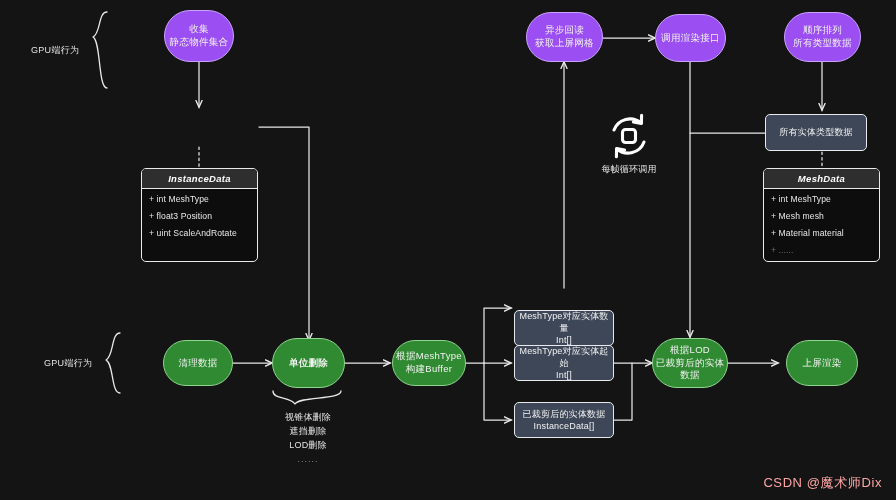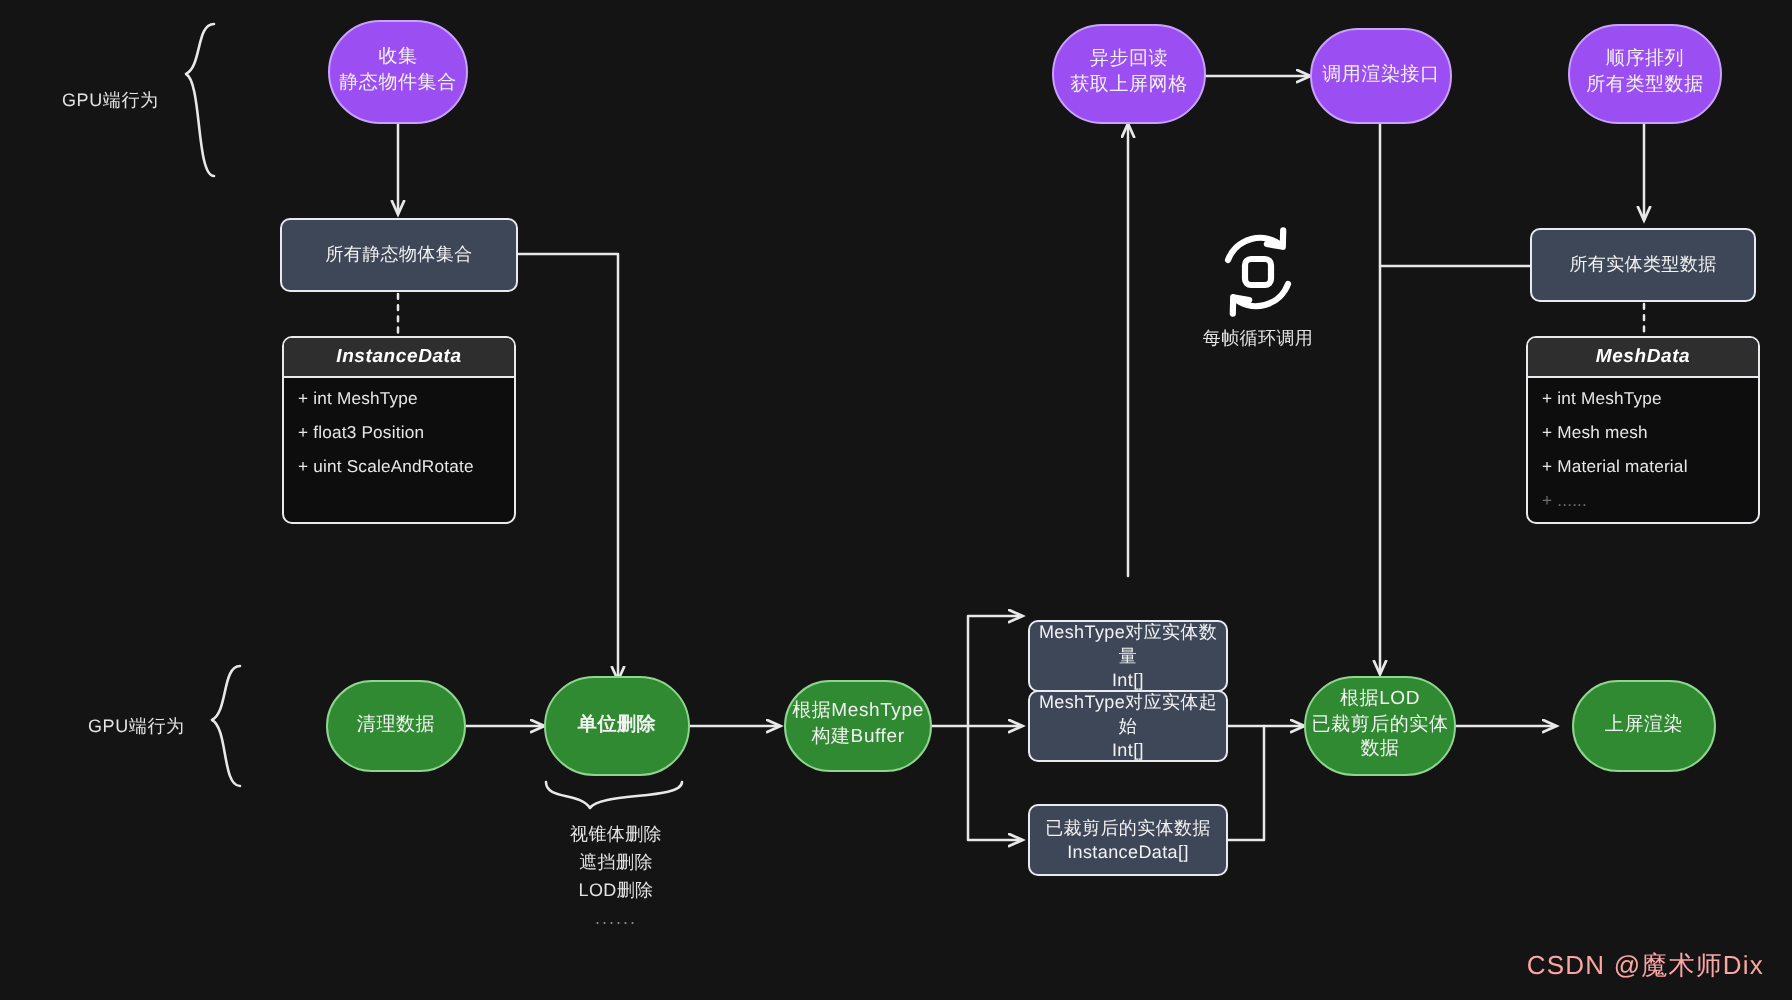--- a/index.html
+++ b/index.html
@@ -121,25 +121,22 @@
     <div>调用渲染接口</div>
   </div>
 
   <div class="node pill" style="left:784px;top:12px;width:77px;height:50px;">
     <div>
       <div>顺序排列</div>
       <div>所有类型数据</div>
     </div>
   </div>
 
-  <div class="node sbox stack" style="left:140px;top:109px;width:119px;height:37px;">
-    <div>所有静态物体集合</div>
-  </div>
-
-  <div class="node sbox stack" style="left:765px;top:114px;width:113px;height:37px;font-family:Liberation Serif, serif;">
+
+  <div class="node sbox stack" style="left:765px;top:114px;width:102px;height:37px;font-family:Liberation Serif, serif;">
     <div>所有实体类型数据</div>
   </div>
 
   <div class="uml" style="left:141px;top:168px;width:117px;height:94px;">
     <div class="uml-title">InstanceData</div>
     <div class="uml-rows">
       <div class="uml-row">+ int MeshType</div>
       <div class="uml-row">+ float3 Position</div>
       <div class="uml-row">+ uint ScaleAndRotate</div>
     </div>

